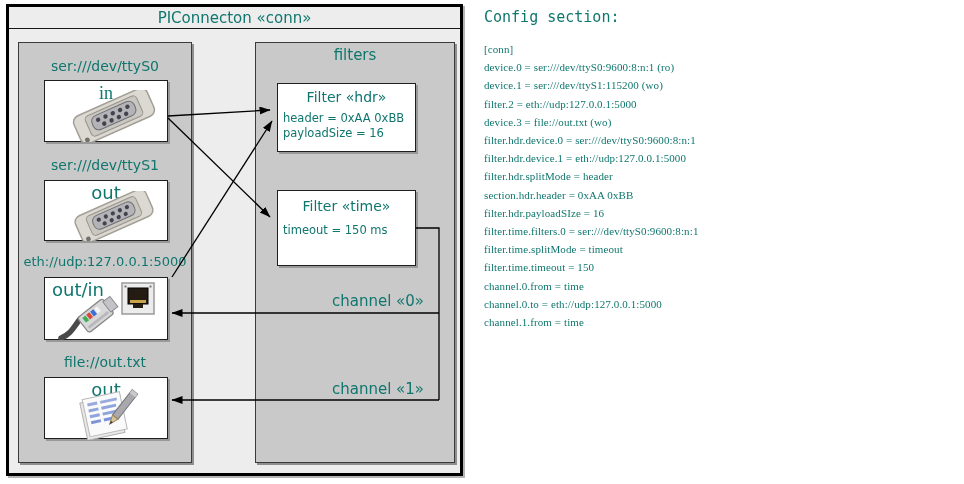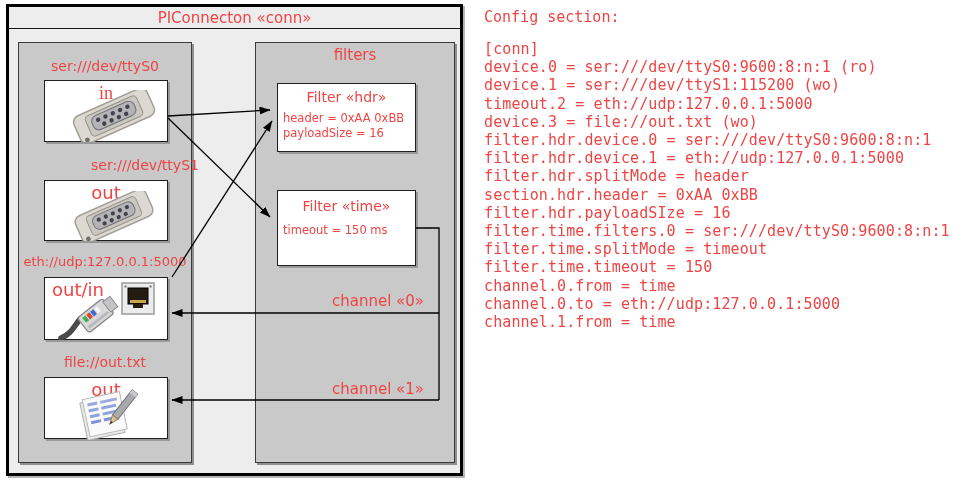--- a/index.html
+++ b/index.html
@@ -1,17 +1,17 @@
 <!DOCTYPE html>
 <html><head>
 <meta charset="utf-8">
 <style>
   html,body{margin:0;padding:0;background:#fff;}
   #screen{position:relative;width:964px;height:484px;background:#ffffff;overflow:hidden;
-          font-family:"DejaVu Sans",sans-serif;color:#ef4444;}
+          font-family:"DejaVu Sans",sans-serif;color:#0f766e;}
   .abs{position:absolute;box-sizing:border-box;}
 
   
   #frame{left:6px;top:4px;width:457px;height:472px;background:#ededed;
          border:3px solid #000;box-shadow:2px 2px 0 #b5b5b5;}
   #diagram-title{left:9px;top:7px;width:451px;height:22px;line-height:22px;
          text-align:center;font-size:15px;border-bottom:1.5px solid #161616;}
 
   
   .panel{background:#c9c9c9;border:1.5px solid #3a3a3a;box-shadow:2px 2px 0 #8f8f8f;}
@@ -31,21 +31,21 @@
               box-shadow:2px 2px 0 #999;}
   .filter-title{text-align:center;font-size:14px;margin-top:5px;}
   .filter-prop{font-size:11.5px;line-height:15px;padding-left:5px;white-space:nowrap;}
 
   .chan-label{width:86px;text-align:right;font-size:15px;white-space:nowrap;}
 
   
   #config{left:484px;top:8px;width:478px;font-family:"DejaVu Sans Mono",monospace;}
   #config-heading{font-size:15px;line-height:18px;}
   #config-lines{margin-top:14px;}
-  .cfg-line{font-size:15px;line-height:18.2px;white-space:pre;letter-spacing:0.1px;}
+  .cfg-line{font-size:11px;line-height:18.2px;white-space:pre;letter-spacing:0.1px;font-family:Liberation Serif, serif;}
 
   svg.icon{position:absolute;}
   #overlay{left:0;top:0;width:964px;height:484px;pointer-events:none;z-index:9;}
 </style>
 </head>
 <body>
 
 <div id="screen">
 
   <div class="abs" id="frame"></div>
@@ -70,21 +70,21 @@
           <circle cx="63" cy="23" r="2.2" fill="#43434e"></circle>
         <circle cx="35" cy="29" r="2.2" fill="#43434e"></circle>
           <circle cx="43" cy="29" r="2.2" fill="#43434e"></circle>
           <circle cx="51" cy="29" r="2.2" fill="#43434e"></circle>
           <circle cx="59" cy="29" r="2.2" fill="#43434e"></circle>
         <circle cx="13" cy="37" r="2.4" fill="#71716d"></circle>
       </g>
     </svg>
   </div>
 
-  <div class="abs dev-label" style="top:157px;margin-left:40px;">ser:///dev/ttyS1</div>
+  <div class="abs dev-label" style="top:157px;">ser:///dev/ttyS1</div>
   <div class="abs dev-box" style="top:180px;height:61px;">
     <div class="role center">out</div>
     <svg class="icon" style="left:22px;top:10px;" width="94" height="50" viewBox="0 0 94 52">
       <g transform="rotate(-24 47 26)">
         <rect x="7" y="11" width="80" height="30" rx="7" fill="#dcd9d2" stroke="#a39f97" stroke-width="1.5"></rect>
         <rect x="19" y="15" width="56" height="22" rx="4" fill="#cac7c0" stroke="#98948c"></rect>
         <rect x="24" y="18" width="46" height="15" rx="6" fill="#b4b4b8" stroke="#6f6f74"></rect>
         <circle cx="31" cy="23" r="2.2" fill="#43434e"></circle>
           <circle cx="39" cy="23" r="2.2" fill="#43434e"></circle>
           <circle cx="47" cy="23" r="2.2" fill="#43434e"></circle>
@@ -178,21 +178,21 @@
       <line x1="439" y1="400" x2="172" y2="400" marker-end="url(#arr)"></line>
     </g>
   </svg>
 
   <div class="abs" id="config">
     <div id="config-heading">Config section:</div>
     <div id="config-lines">
       <div class="cfg-line">[conn]</div>
       <div class="cfg-line">device.0 = ser:///dev/ttyS0:9600:8:n:1 (ro)</div>
       <div class="cfg-line">device.1 = ser:///dev/ttyS1:115200 (wo)</div>
-      <div class="cfg-line">timeout.2 = eth://udp:127.0.0.1:5000</div>
+      <div class="cfg-line">filter.2 = eth://udp:127.0.0.1:5000</div>
       <div class="cfg-line">device.3 = file://out.txt (wo)</div>
       <div class="cfg-line">filter.hdr.device.0 = ser:///dev/ttyS0:9600:8:n:1</div>
       <div class="cfg-line">filter.hdr.device.1 = eth://udp:127.0.0.1:5000</div>
       <div class="cfg-line">filter.hdr.splitMode = header</div>
       <div class="cfg-line">section.hdr.header = 0xAA 0xBB</div>
       <div class="cfg-line">filter.hdr.payloadSIze = 16</div>
       <div class="cfg-line">filter.time.filters.0 = ser:///dev/ttyS0:9600:8:n:1</div>
       <div class="cfg-line">filter.time.splitMode = timeout</div>
       <div class="cfg-line">filter.time.timeout = 150</div>
       <div class="cfg-line">channel.0.from = time</div>

